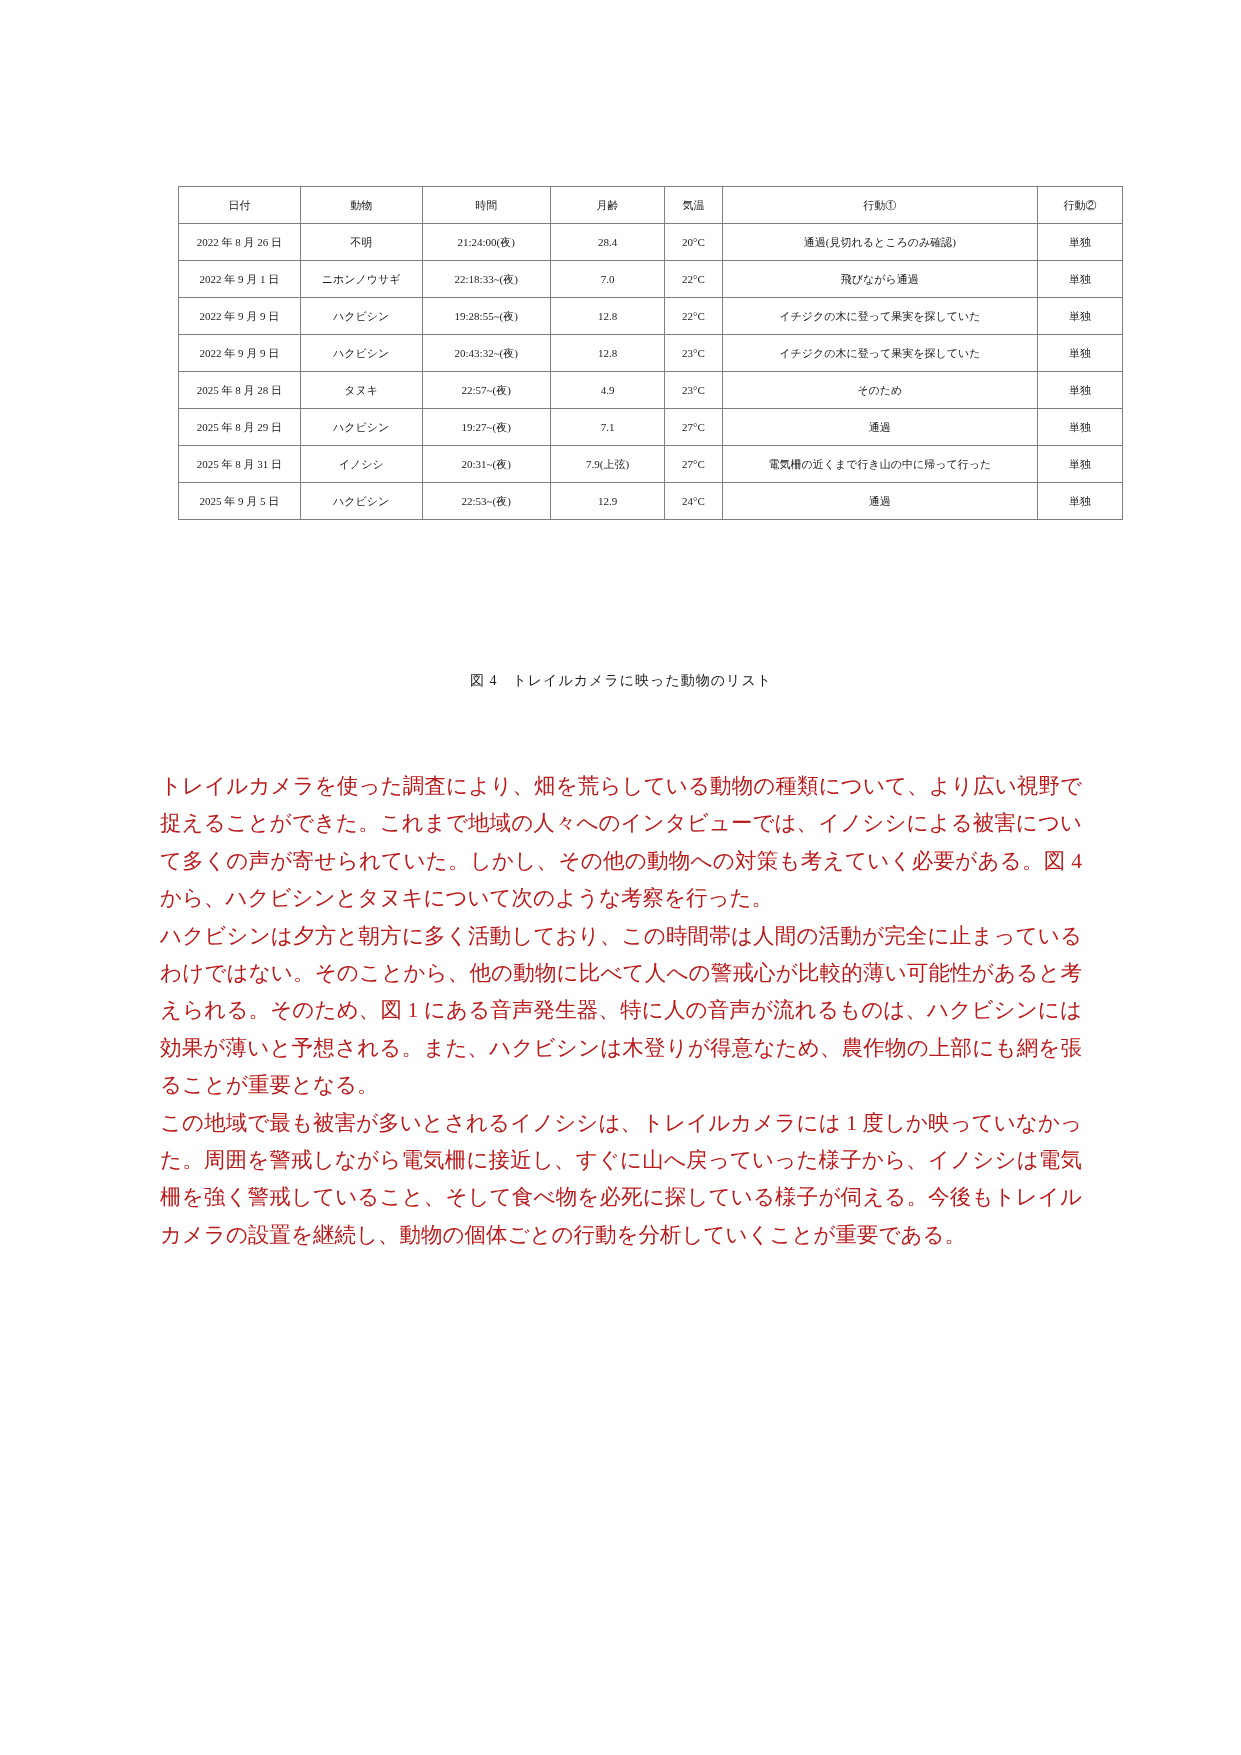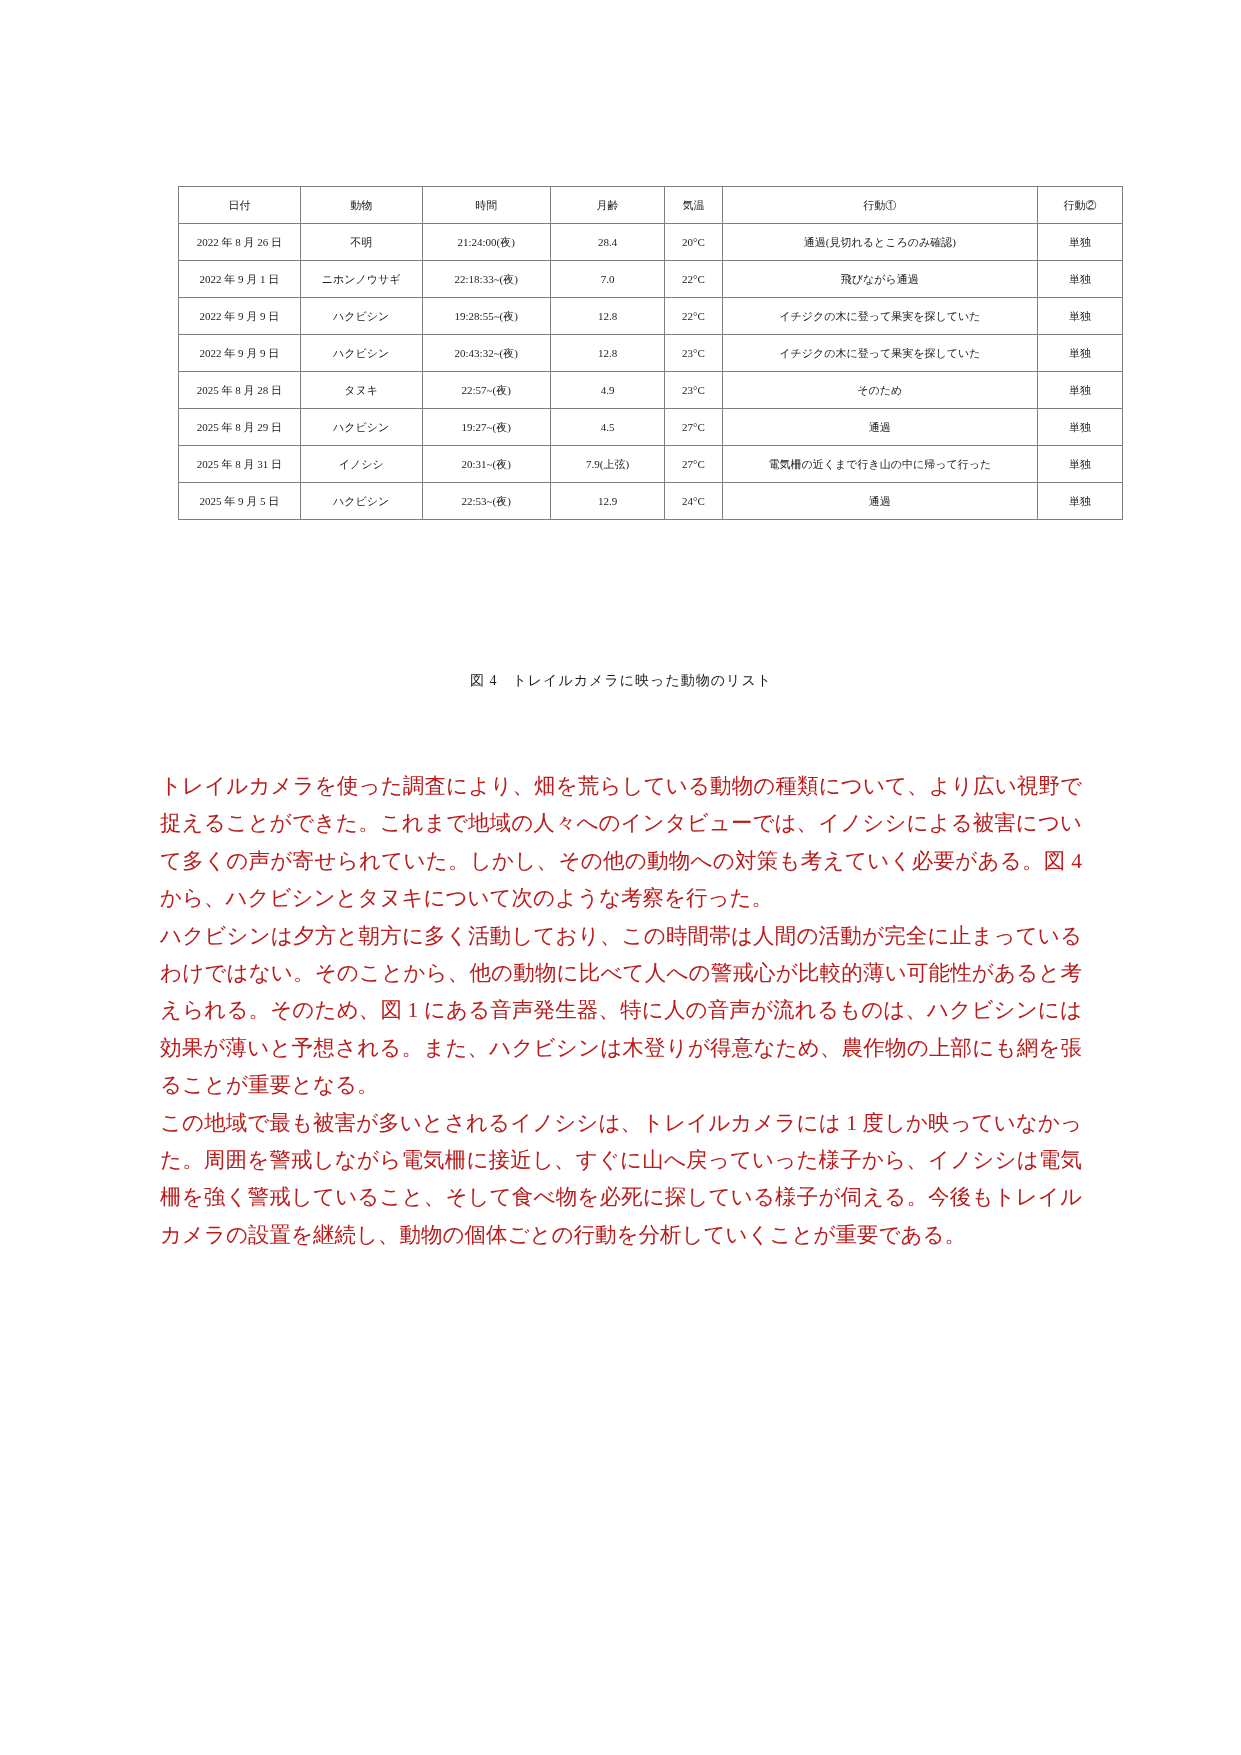--- a/index.html
+++ b/index.html
@@ -132,21 +132,21 @@
           <td>22:57~(夜)</td>
           <td>4.9</td>
           <td>23°C</td>
           <td>そのため</td>
           <td>単独</td>
         </tr>
         <tr>
           <td>2025 年 8 月 29 日</td>
           <td>ハクビシン</td>
           <td>19:27~(夜)</td>
-          <td>4.5</td>
+          <td>7.1</td>
           <td>27°C</td>
           <td>通過</td>
           <td>単独</td>
         </tr>
         <tr>
           <td>2025 年 8 月 31 日</td>
           <td>イノシシ</td>
           <td>20:31~(夜)</td>
           <td>7.9(上弦)</td>
           <td>27°C</td>

